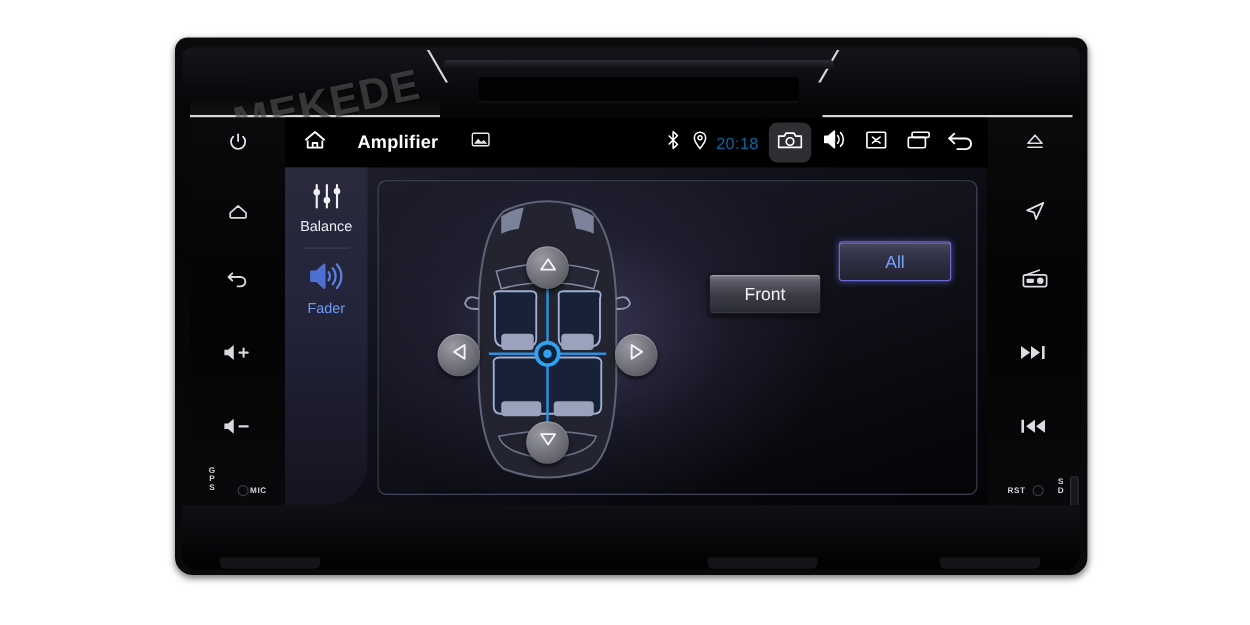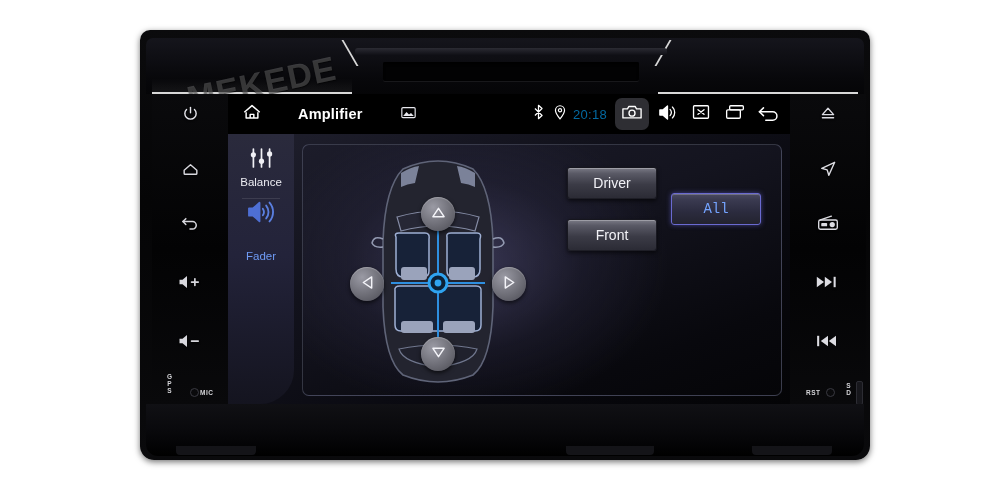--- a/index.html
+++ b/index.html
@@ -88,21 +88,21 @@
 
   
   .screen{
     position:absolute;left:228px;top:94px;width:562px;height:310px;
     background:#000;overflow:hidden;
   }
 
   
   .statusbar{
     position:absolute;left:0;top:0;width:562px;height:40px;
-    background:#000000;display:flex;align-items:center;gap:12px;
+    background:#000000;display:flex;align-items:center;
   }
   .sb-home{width:48px;display:flex;align-items:center;justify-content:center;}
   .sb-title{
     color:#ffffff;font-size:14.5px;font-weight:700;letter-spacing:.2px;
     margin-left:10px;
   }
   .sb-pic{margin-left:26px;display:flex;align-items:center;}
   .sb-right{
     margin-left:auto;display:flex;align-items:center;height:40px;padding-right:4px;
   }
@@ -176,21 +176,20 @@
     font-size:14px;font-weight:400;color:#f2f2f7;
     background:linear-gradient(180deg,#7b7b86 0%,#5a5a66 18%,#3b3b46 55%,#2b2b35 100%);
     border:1px solid rgba(20,20,28,.9);
     box-shadow:0 2px 4px rgba(0,0,0,.6),inset 0 1px 0 rgba(255,255,255,.28);
   }
   .pbtn.sel{
     color:#74a4ff;
     background:linear-gradient(180deg,#4a4a60 0%,#3a3a50 20%,#2b2b3e 60%,#23232f 100%);
     border:1px solid #6a6ad0;
     box-shadow:0 0 5px rgba(104,104,220,.55),inset 0 1px 0 rgba(255,255,255,.22);
-    font-family:Liberation Mono, monospace;
   }
 
   
   .bot-bezel{
     position:absolute;left:146px;top:404px;width:718px;height:52px;
     background:linear-gradient(180deg,#101014 0%,#09090c 50%,#000 100%);
     border-radius:0 0 12px 12px;
   }
   .bot-foot{
     position:absolute;top:446px;height:9px;background:#141418;border-radius:0 0 4px 4px;
@@ -407,21 +406,21 @@
               <circle cx="6" cy="8.5" r="2.9" fill="#f0f0f5" stroke="none"></circle>
               <circle cx="15" cy="15.5" r="2.9" fill="#f0f0f5" stroke="none"></circle>
               <circle cx="24" cy="7.5" r="2.9" fill="#f0f0f5" stroke="none"></circle>
             </svg>
           </span>
           <span class="lbl">Balance</span>
         </div>
 
         <div class="navdiv" style="top:64px;"></div>
 
-        <div class="navitem active" style="top:66px;justify-content:space-between;">
+        <div class="navitem active" style="top:66px;">
           <span>
             <svg width="28" height="24" viewBox="0 0 30 26" fill="none" stroke="#5a7fe0" stroke-width="2" stroke-linejoin="round">
               <path d="M2 9 H6.6 L13.4 3 V23 L6.6 17 H2 Z" fill="#4e6fd4" stroke="#4e6fd4"></path>
               <path d="M17 9.4 A6.4 6.4 0 0 1 17 16.6" stroke-linecap="round"></path>
               <path d="M20.6 6 A11 11 0 0 1 20.6 20" stroke-linecap="round"></path>
               <path d="M24.2 2.8 A15.4 15.4 0 0 1 24.2 23.2" stroke-linecap="round"></path>
             </svg>
           </span>
           <span class="lbl">Fader</span>
         </div>
@@ -484,21 +483,20 @@
           <div class="pad small" style="left:129px;top:112px;">
             <span>
               <svg width="13" height="15" viewBox="0 0 14 16" fill="none" stroke="#f3f3f8" stroke-width="1.6" stroke-linejoin="round">
                 <path d="M11.5 8 L2.5 2 V14 Z"></path>
               </svg>
             </span>
           </div>
         </div>
 
         <div class="presets">
-          <div class="pbtn" style="left:0px;top:0px;">Driver</div>
           <div class="pbtn" style="left:0px;top:52px;">Front</div>
           <div class="pbtn sel" style="left:104px;top:26px;">All</div>
         </div>
 
       </div>
     </div>
   </div>
 
   <div class="bot-bezel"></div>
   <div class="bot-foot" style="left:176px;width:80px;"></div>

